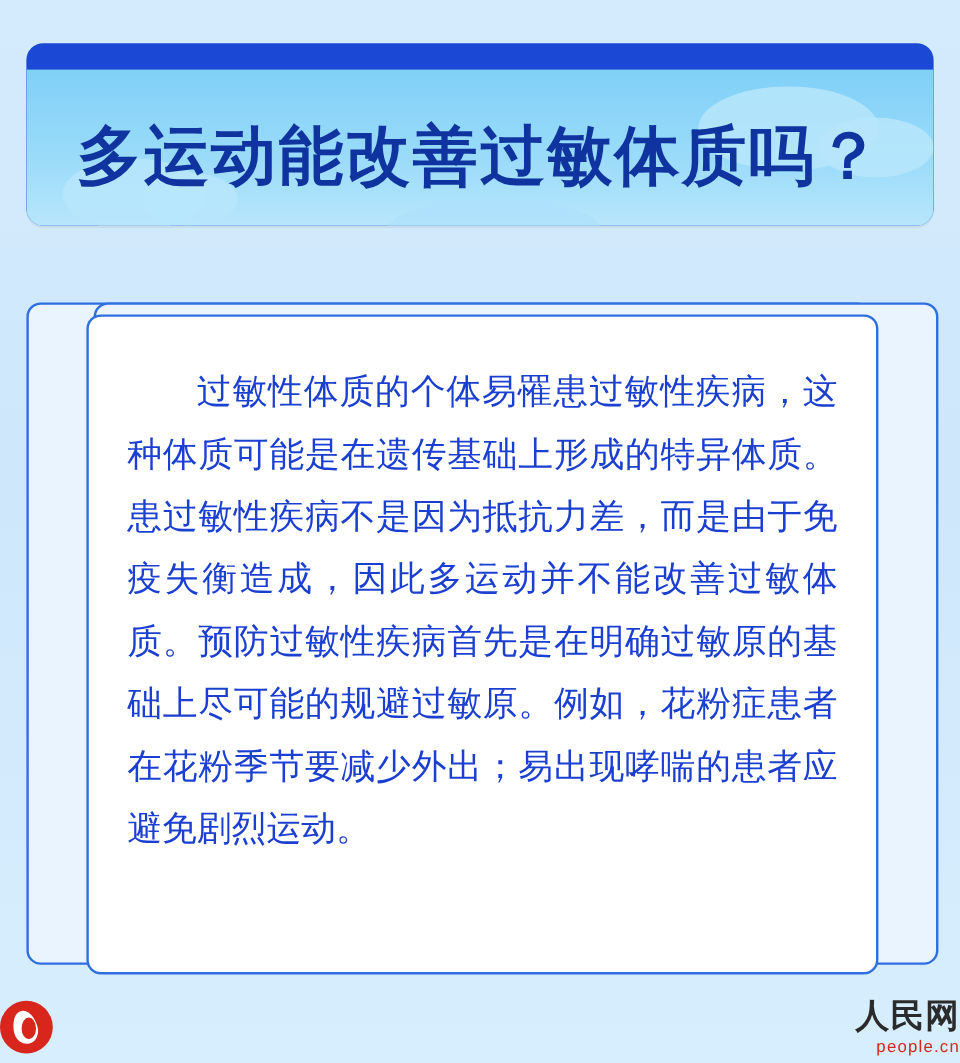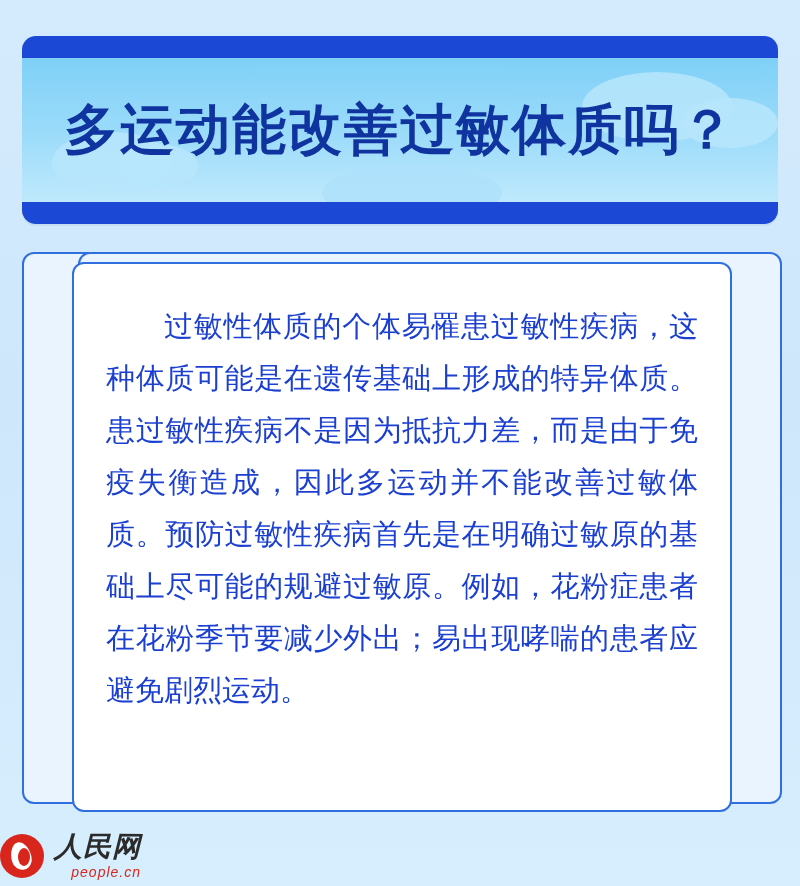--- a/index.html
+++ b/index.html
@@ -20,21 +20,21 @@
     inset: 0;
     background: linear-gradient(180deg, #d3ebfc 0%, #cfe7fb 45%, #d6eefd 100%);
   }
 
   
   .title-banner {
     position: absolute;
     left: 22px;
     top: 36px;
     width: 756px;
-    height: 188px;
+    height: 152px;
     border-radius: 14px;
     background: #1b49d6;
     box-shadow: 0 2px 0 rgba(0,0,0,0.05);
     overflow: hidden;
   }
   .title-inner {
     position: absolute;
     left: 0;
     top: 22px;
     width: 756px;
@@ -119,23 +119,22 @@
 
   
   .footer {
     position: absolute;
     left: 0;
     top: 826px;
     width: 800px;
     height: 60px;
     display: flex;
     align-items: center;
-    justify-content: flex-start;
+    justify-content: space-between;
     gap: 10px;
-    font-style: italic;
   }
   .logo-mark {
     width: 44px;
     height: 44px;
     border-radius: 50%;
     background: #d9261c;
     position: relative;
     flex: none;
   }
   .logo-mark::after {

